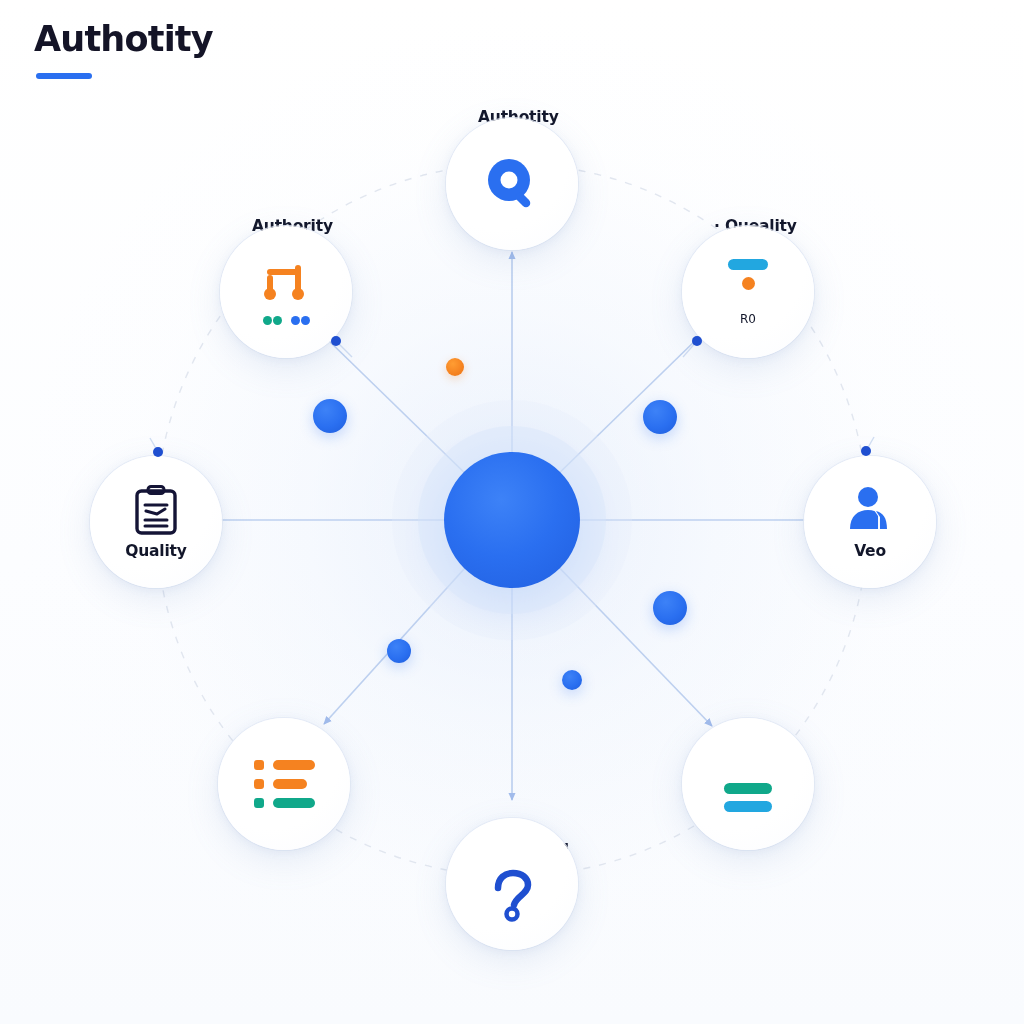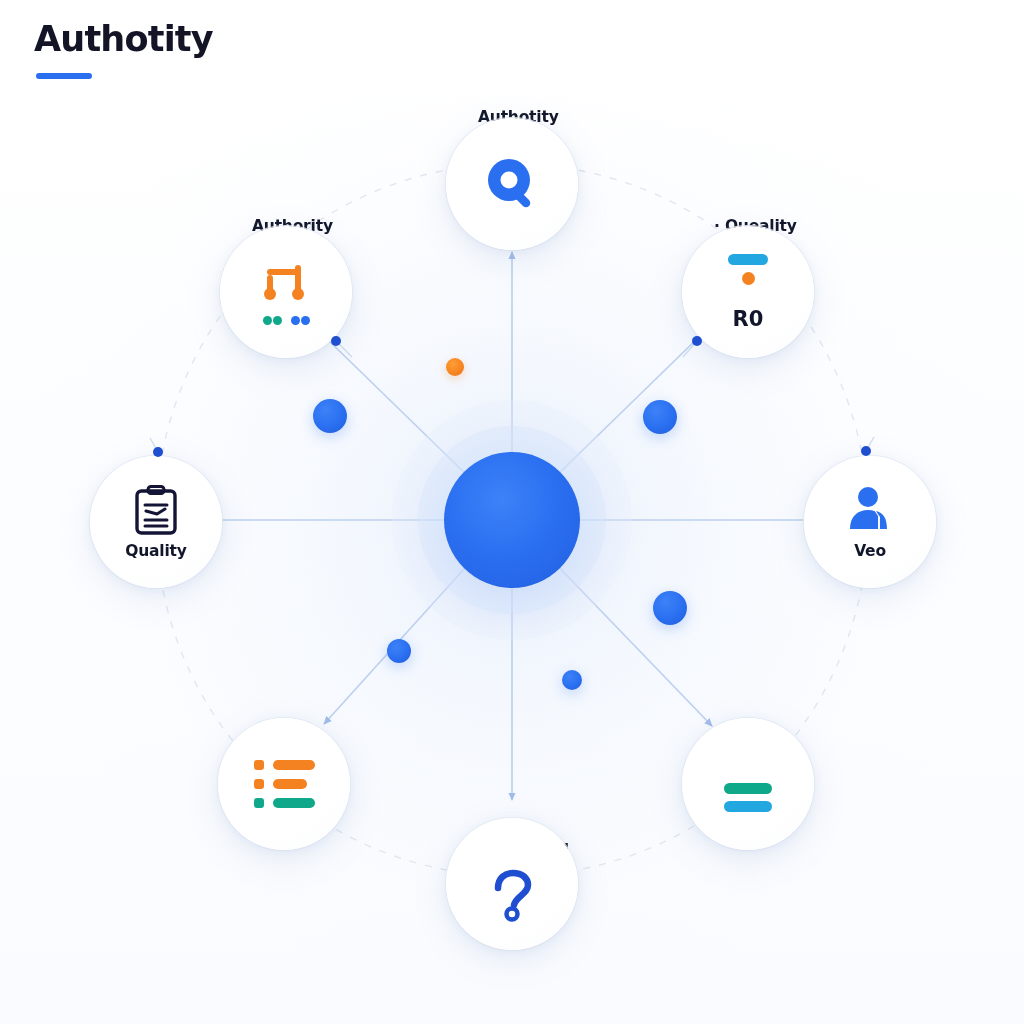--- a/index.html
+++ b/index.html
@@ -180,22 +180,22 @@
   .dots-row { display: flex; gap: 9px; margin-top: 7px; }
   .mini-pair { display: flex; gap: 1px; }
   .mini { width: 9px; height: 9px; border-radius: 50%; }
 
   .list-icon { display: flex; flex-direction: column; gap: 9px; }
   .list-row { display: flex; align-items: center; gap: 9px; }
   .list-bullet { width: 10px; height: 10px; border-radius: 3px; }
   .list-bar { height: 10px; border-radius: 5px; }
 
   .r0-text {
-    font-size: 21px;
-    font-weight: 700;
+    font-size: 12px;
+    font-weight: 400;
     color: #12162a;
     margin-top: 18px;
     font-family: "DejaVu Sans", sans-serif;
   }
 </style>
 </head>
 <body>
 
 <div id="app">
 

